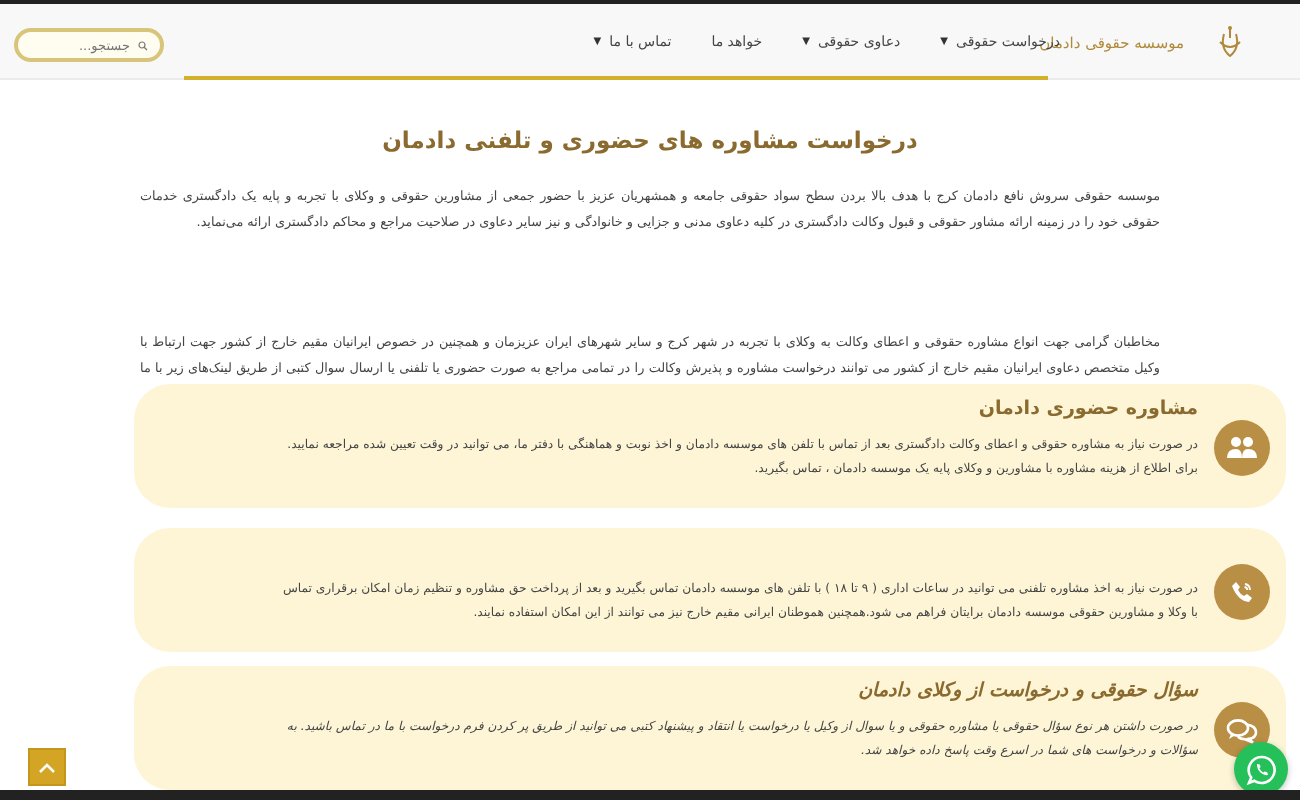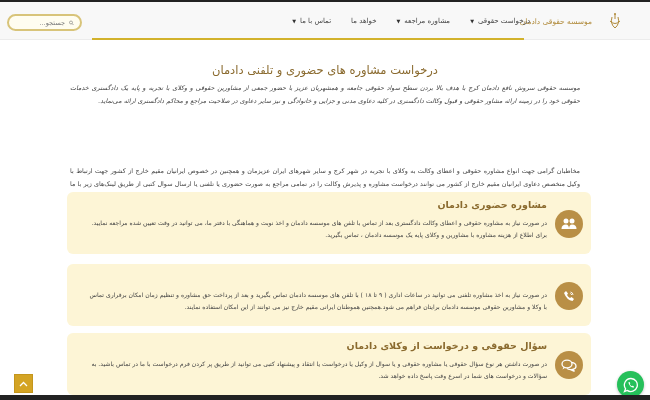--- a/index.html
+++ b/index.html
@@ -11,28 +11,28 @@
     .logo-mark { width: 14px; height: 18px; }
     .logo-text { font-size: 7.5px; color: #b08a3a; white-space: nowrap; }
     .nav { position: absolute; right: 110px; top: 0; height: 38px; display: flex; direction: rtl; align-items: center; gap: 0; }
     .nav-item { display: flex; align-items: center; direction: rtl; font-size: 7px; color: #444; padding: 0 10px; height: 53px; white-space: nowrap; }
     .caret { font-size: 5px; margin-right: 4px; color: #333; }
     .underline { position: absolute; left: 92px; top: 36px; width: 432px; height: 2px; background: #d2b22c; }
     .search { position: absolute; left: 7px; top: 12px; width: 75px; height: 17px; border: 2px solid #d8c47a; border-radius: 10px; background: #fffdf0; display: flex; align-items: center; direction: rtl; padding: 0 6px; gap: 4px; }
     .search-icon { width: 8px; height: 8px; }
     .search-input { border: none; background: transparent; font-size: 6.5px; color: #9a8f6a; width: 50px; outline: none; direction: rtl; font-family: "DejaVu Sans", sans-serif; }
     .main { position: absolute; left: 0; top: 41px; width: 650px; }
-    .page-title { position: absolute; top: 22px; left: 0; width: 650px; text-align: center; font-size: 11.5px; font-weight: normal; color: #8a6a2e; direction: rtl; }
+    .page-title { position: absolute; top: 22px; left: 0; width: 650px; text-align: center; font-size: 11.5px; font-weight: bold; color: #8a6a2e; direction: rtl; }
     .para { position: absolute; right: 70px; width: 510px; direction: rtl; text-align: justify; font-size: 6.4px; line-height: 13px; color: #444; }
-    .p1 { top: 41px; font-style: italic; }
+    .p1 { top: 51px; }
     .p2 { top: 84px; margin-top: 40px; }
-    .card { position: absolute; left: 67px; width: 524px; background: #fdf5d6; border-radius: 6px; }
+    .card { position: absolute; left: 67px; width: 576px; background: #fdf5d6; border-radius: 18px; }
     .c1 { top: 151px; height: 62px; }
     .c2 { top: 223px; height: 62px; }
-    .c3 { top: 292px; height: 62px; }
+    .c3 { top: 292px; height: 62px; font-style: italic; }
     .card-icon { position: absolute; right: 8px; top: 18px; width: 28px; height: 28px; border-radius: 50%; background: #b98f46; display: flex; align-items: center; justify-content: center; }
     .card-title { position: absolute; right: 44px; top: 7px; font-size: 9.5px; font-weight: bold; color: #8a6a2e; direction: rtl; white-space: nowrap; }
     .card-text { position: absolute; right: 44px; top: 25px; width: 460px; direction: rtl; text-align: right; font-size: 6.1px; line-height: 11.5px; color: #444; }
     .to-top { position: absolute; left: 14px; top: 374px; width: 19px; height: 19px; background: #d4a424; border: 1px solid #c4961c; display: flex; align-items: center; justify-content: center; }
     .whatsapp { position: absolute; left: 617px; top: 371px; width: 27px; height: 27px; border-radius: 50%; background: #25c05a; display: flex; align-items: center; justify-content: center; box-shadow: 0 1px 3px rgba(0,0,0,0.25); }
     .bottombar { position: absolute; left: 0; top: 395px; width: 650px; height: 5px; background: #222; }
   </style>
 </head>
 <body>
 
@@ -46,21 +46,21 @@
     </svg>
     <span class="logo-text">موسسه حقوقی دادمان</span>
   </div>
 
   <nav class="nav">
     <div class="nav-item">
       <span>درخواست حقوقی</span>
       <span class="caret">▼</span>
     </div>
     <div class="nav-item">
-      <span>مشاوره مراجعه</span>
+      <span>دعاوی حقوقی</span>
       <span class="caret">▼</span>
     </div>
     <div class="nav-item">
       <span>خواهد ما</span>
     </div>
     <div class="nav-item">
       <span>تماس با ما</span>
       <span class="caret">▼</span>
     </div>
   </nav>

